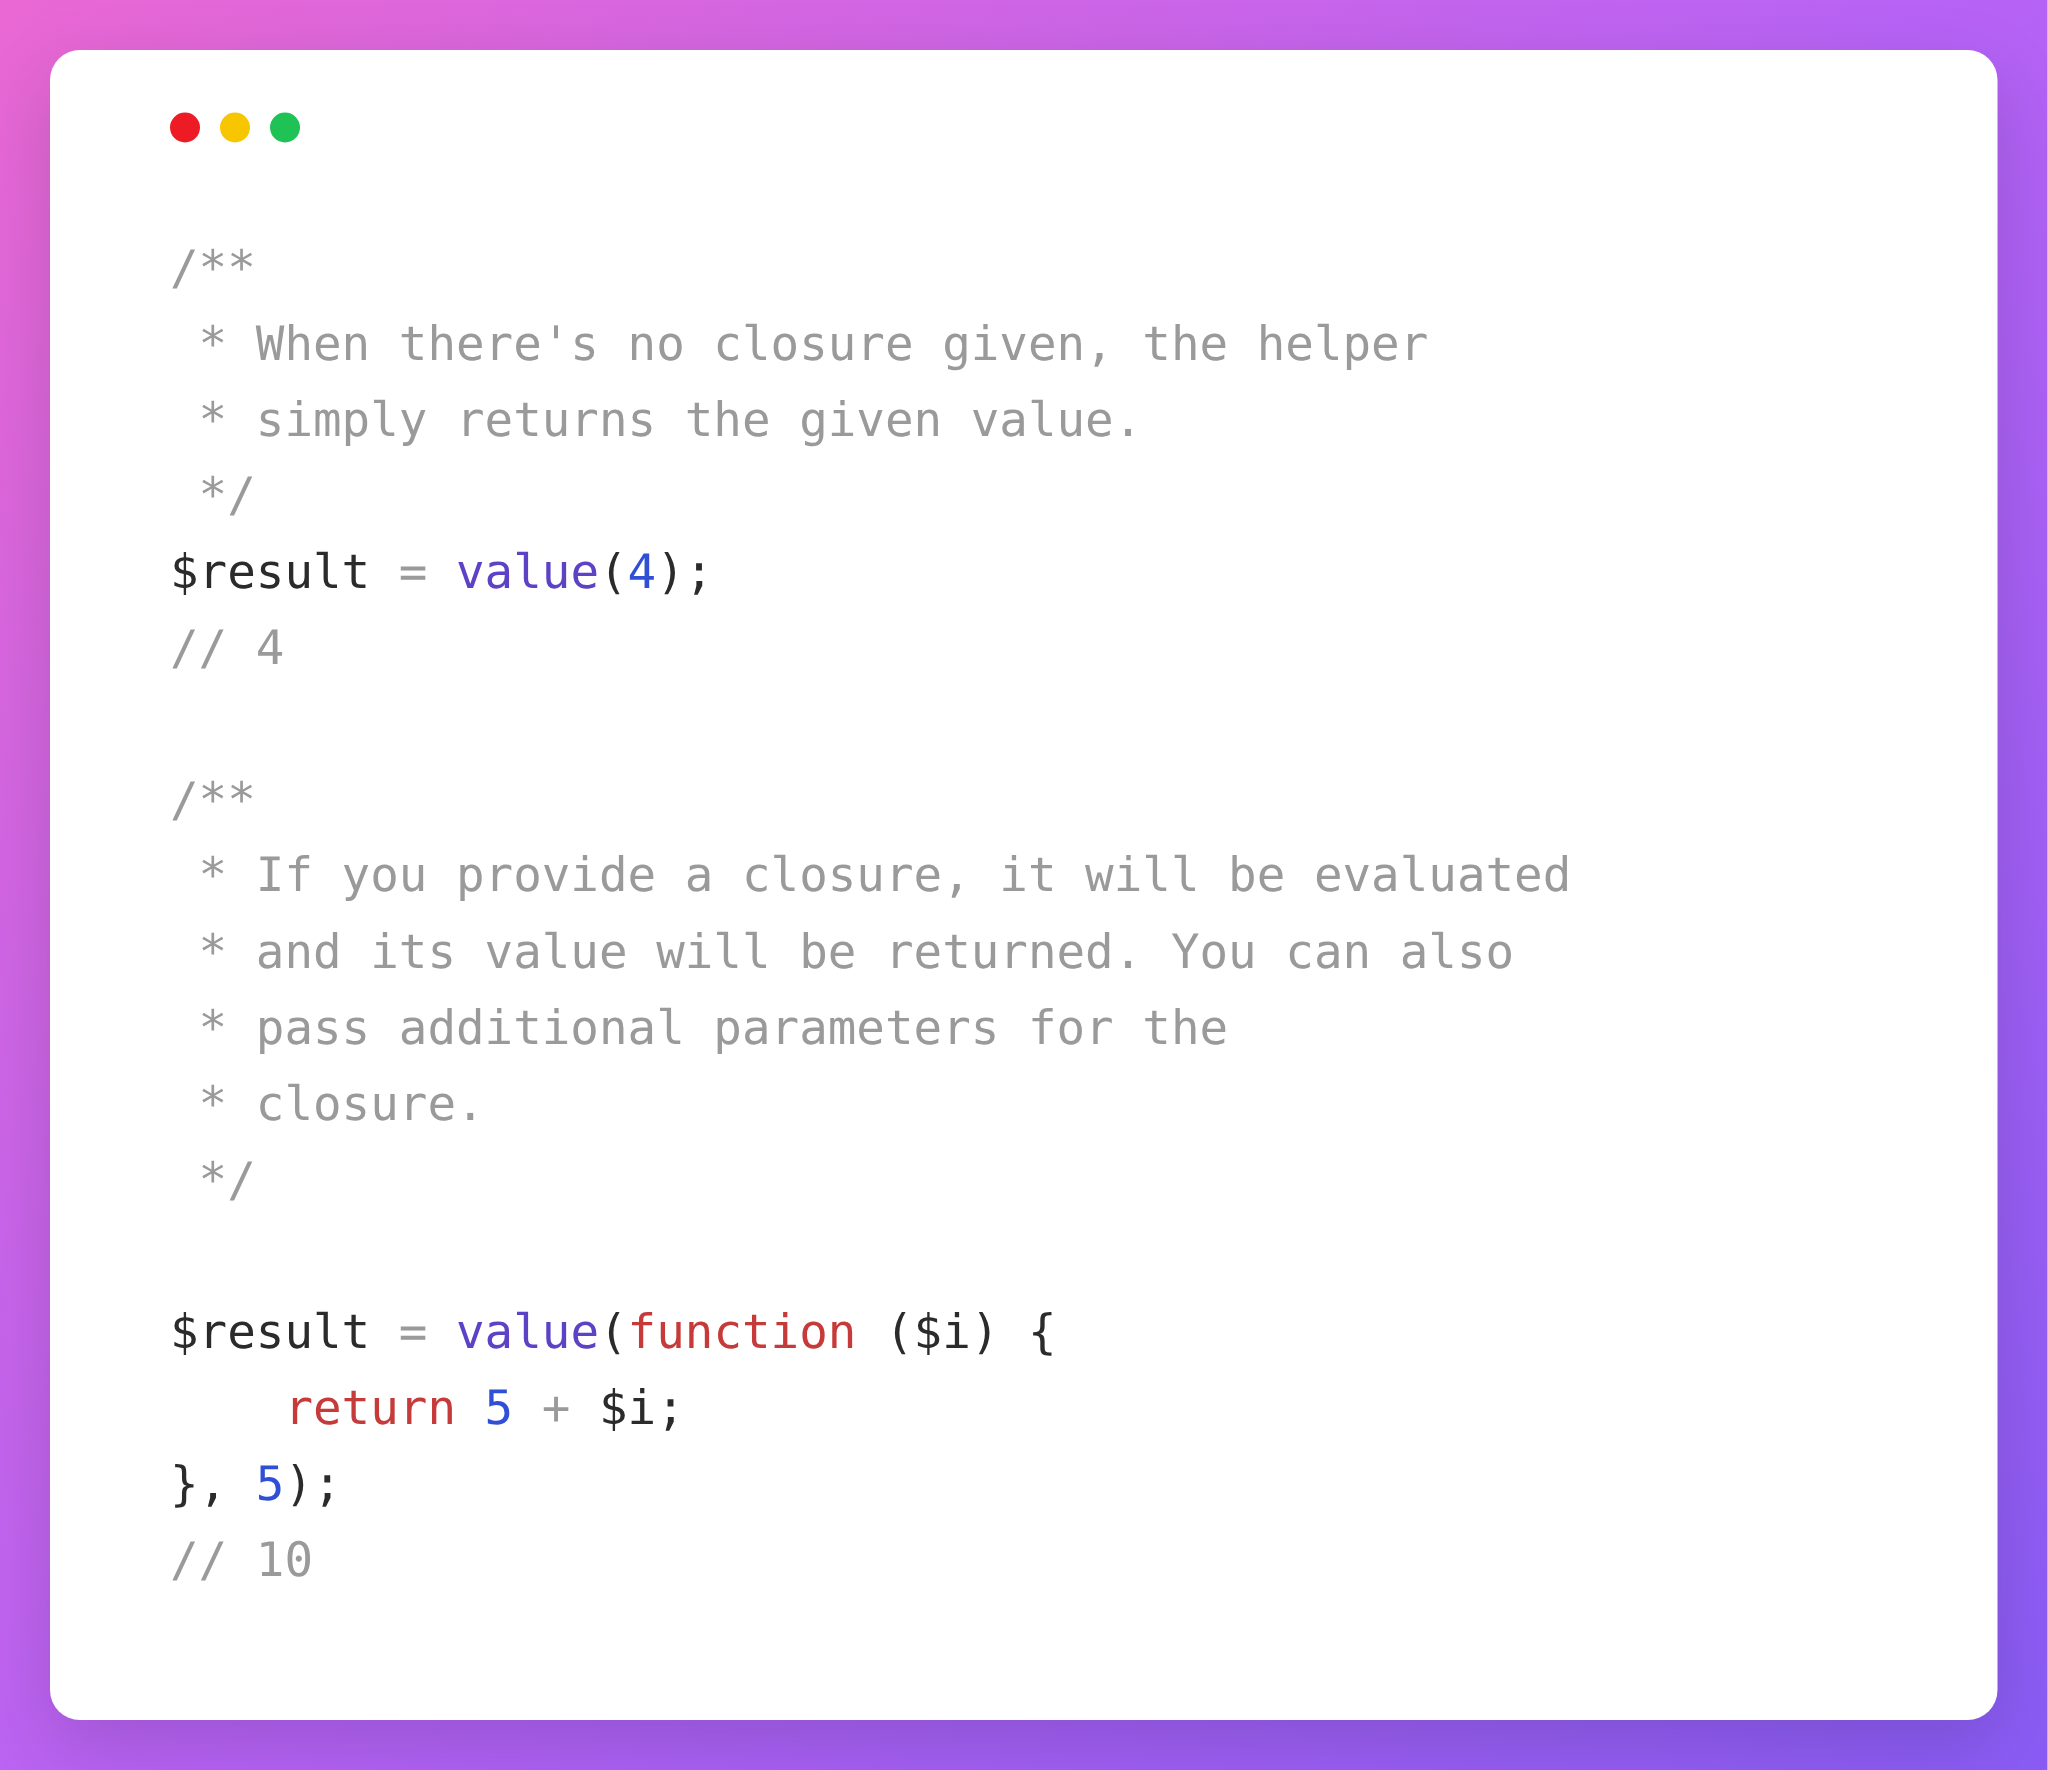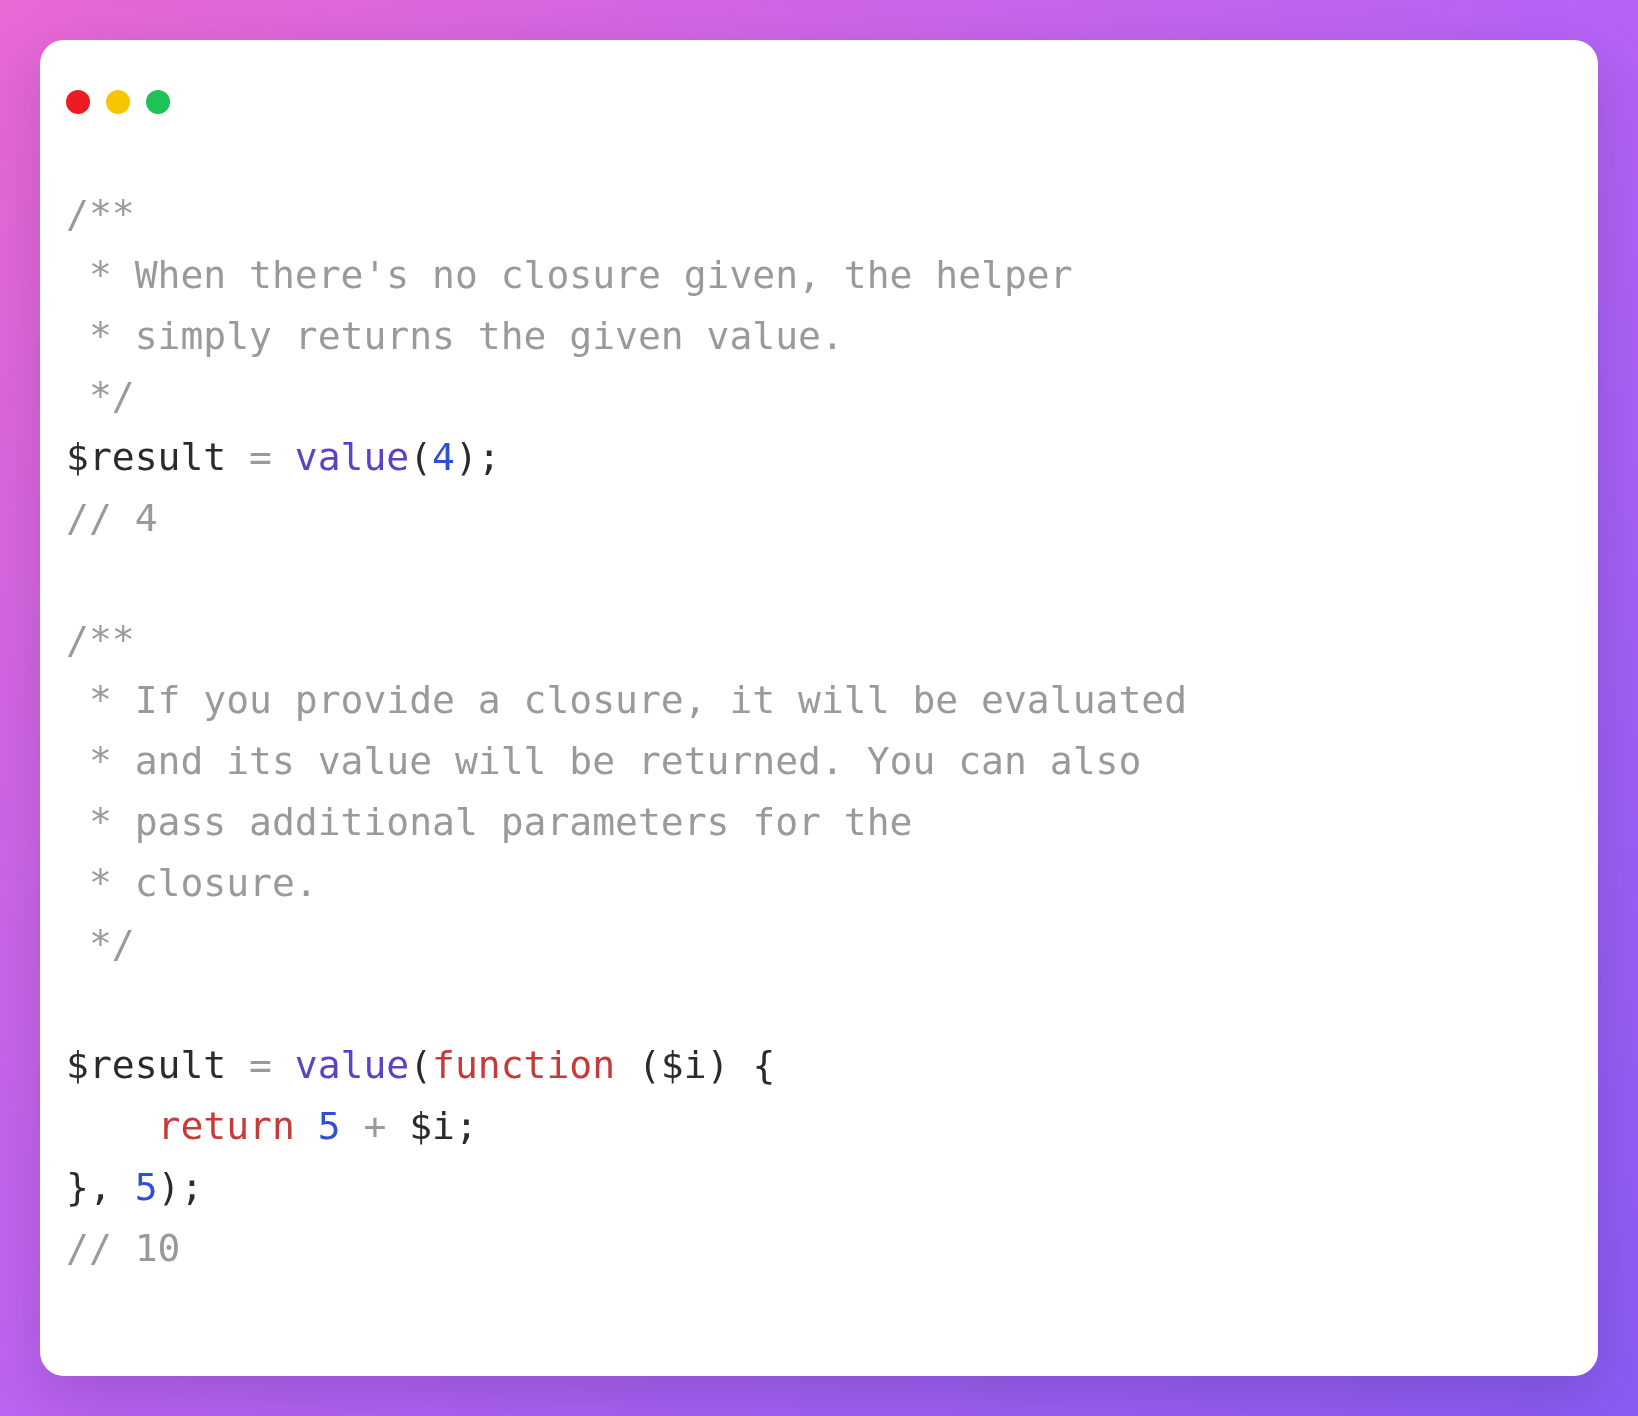--- a/index.html
+++ b/index.html
@@ -11,21 +11,21 @@
       align-items: center;
       justify-content: center;
       padding: 40px;
     }
     .window {
       background: #ffffff;
       border-radius: 24px;
       width: 100%;
       height: 100%;
       box-shadow: 0 20px 60px rgba(0,0,0,0.15);
-      padding: 50px 26px;
+      padding: 50px 96px;
       overflow: hidden;
     }
     .traffic-lights {
       display: flex;
       gap: 16px;
       margin-bottom: 70px;
     }
     .traffic-light {
       width: 24px;
       height: 24px;

